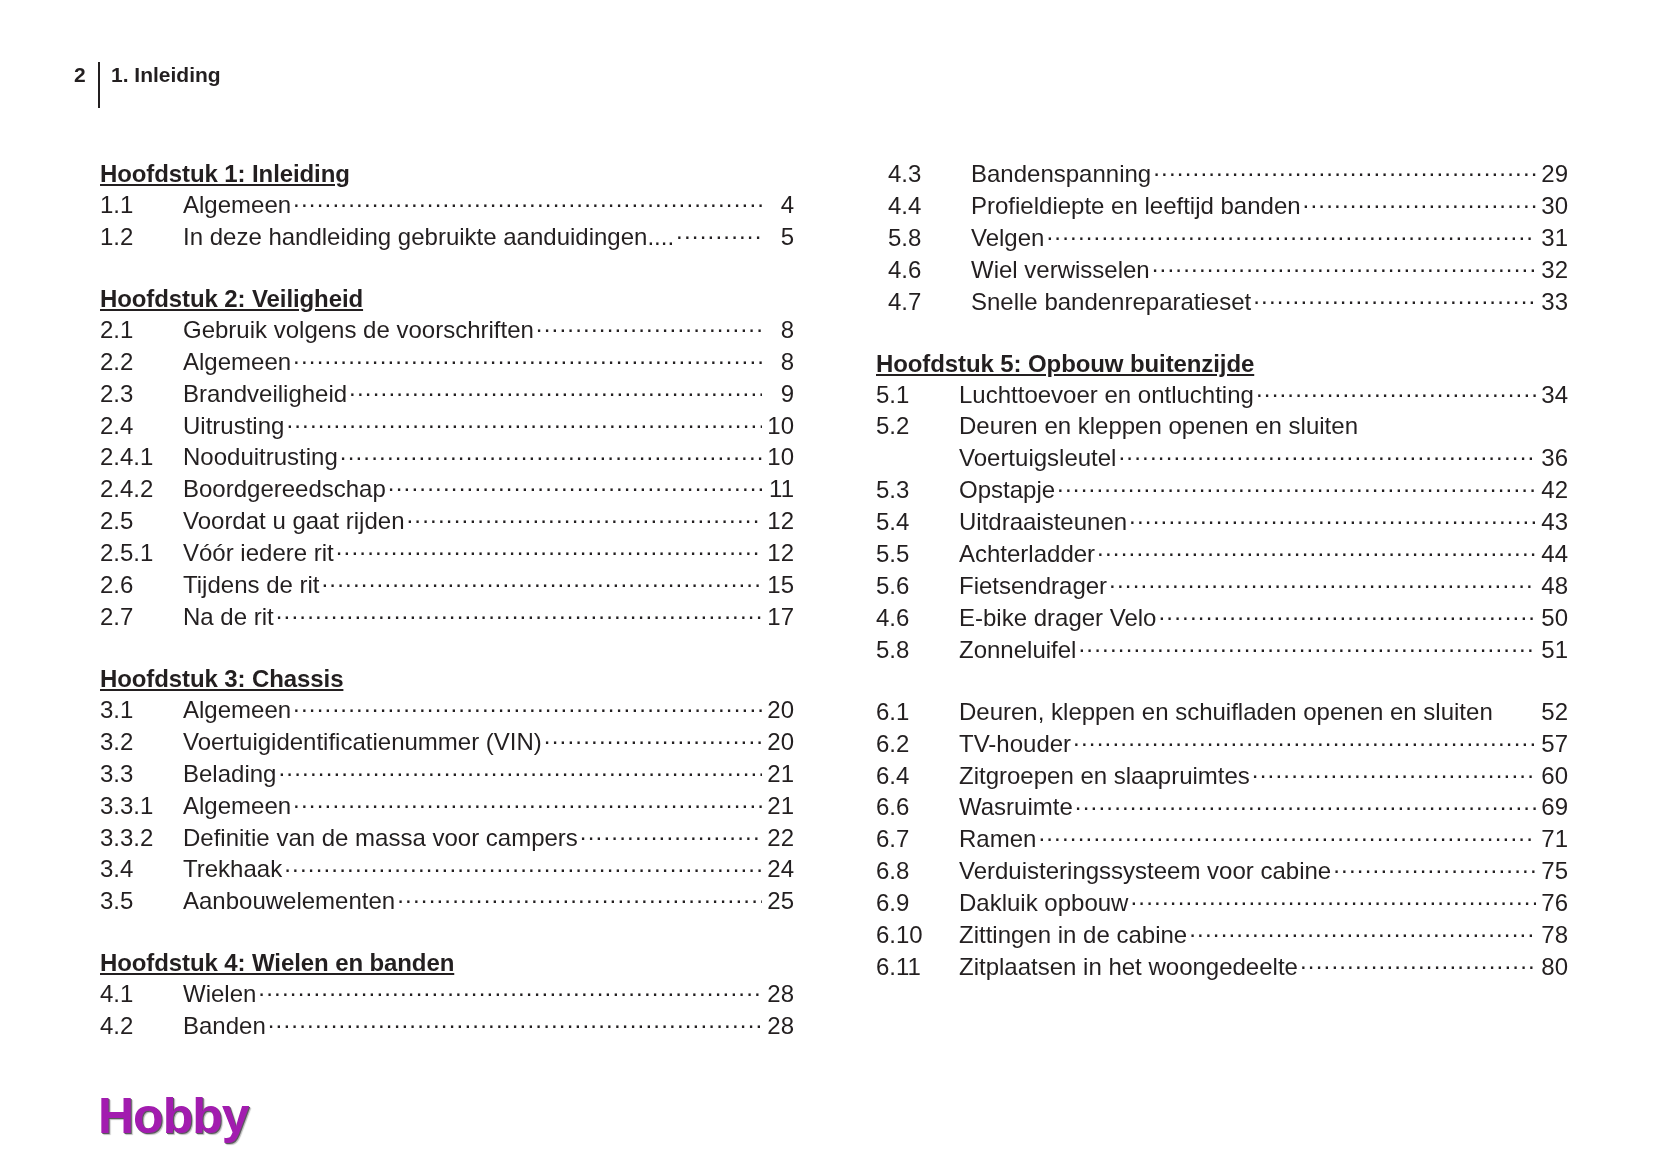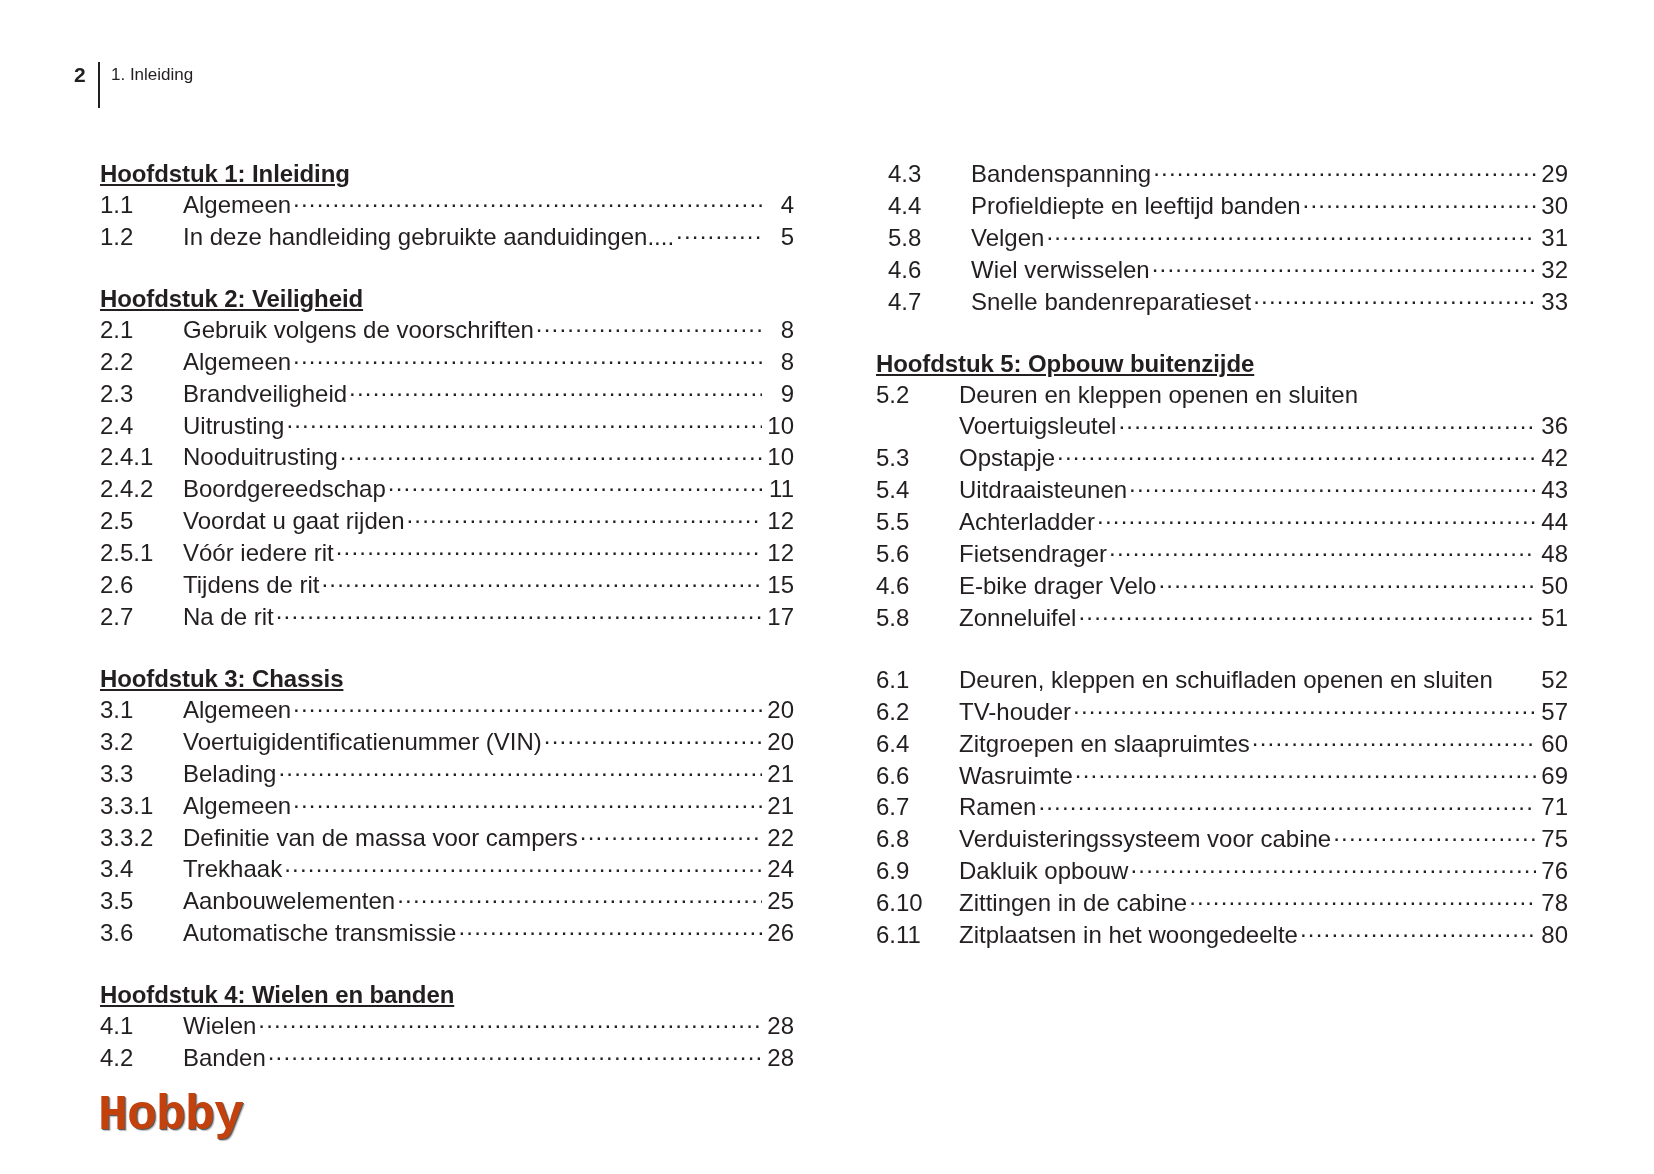--- a/index.html
+++ b/index.html
@@ -31,22 +31,22 @@
       text-align: left;
     }
     .header-rule {
       width: 2px;
       height: 46px;
       background: #231f20;
       margin-left: 4px;
       margin-right: 11px;
     }
     .header-title {
-      font-weight: normal;
-      font-size: 17px;
+      font-weight: bold;
+      font-size: 21px;
       line-height: 25px;
     }
 
     .column {
       position: absolute;
       top: 158px;
     }
     .col-left { left: 100px; width: 694px; }
     .col-right { left: 876px; width: 692px; }
 
@@ -96,25 +96,25 @@
       min-width: 28px;
       text-align: right;
     }
 
     .right-top { margin-bottom: 30px; margin-left: 12px; }
 
     .logo {
       position: absolute;
       left: 98px;
       top: 1088px;
-      font-family: Liberation Mono, monospace;
+      font-family: Liberation Sans, sans-serif;
       font-weight: bold;
       font-size: 50px;
       line-height: 56px;
-      color: #c2410c;
+      color: #a21caf;
       letter-spacing: -1px;
       text-shadow: 1px 1px 0 #5a5a5c, 2px 2px 1px #bdbdbd;
     }
   </style>
 </head>
 <body>
 
 <div class="running-header">
   <span class="page-num">2</span>
   <span class="header-rule"></span>
@@ -237,26 +237,20 @@
         <span class="entry-title">Trekhaak</span>
         <span class="entry-dots"></span>
         <span class="entry-page">24</span>
       </div>
       <div class="toc-entry">
         <span class="entry-num">3.5</span>
         <span class="entry-title">Aanbouwelementen</span>
         <span class="entry-dots"></span>
         <span class="entry-page">25</span>
       </div>
-      <div class="toc-entry">
-        <span class="entry-num">3.6</span>
-        <span class="entry-title">Automatische transmissie</span>
-        <span class="entry-dots"></span>
-        <span class="entry-page">26</span>
-      </div>
     </div>
     <div class="chapter">
       <div class="chapter-title">Hoofdstuk 4: Wielen en banden</div>
       <div class="toc-entry">
         <span class="entry-num">4.1</span>
         <span class="entry-title">Wielen</span>
         <span class="entry-dots"></span>
         <span class="entry-page">28</span>
       </div>
       <div class="toc-entry">
@@ -297,20 +291,26 @@
       <div class="toc-entry">
         <span class="entry-num">4.7</span>
         <span class="entry-title">Snelle bandenreparatieset</span>
         <span class="entry-dots"></span>
         <span class="entry-page">33</span>
       </div>
     </div>
   <div id="right-chapters">
       <div class="chapter">
         <div class="chapter-title">Hoofdstuk 5: Opbouw buitenzijde</div>
+        <div class="toc-entry">
+          <span class="entry-num">5.1</span>
+          <span class="entry-title">Luchttoevoer en ontluchting</span>
+          <span class="entry-dots"></span>
+          <span class="entry-page">34</span>
+        </div>
         <div class="toc-entry">
           <span class="entry-num">5.2</span>
           <span class="entry-title">Deuren en kleppen openen en sluiten</span>
           <span class="entry-dots no-dots"></span>
           <span class="entry-page"></span>
         </div>
         <div class="toc-entry">
           <span class="entry-num"></span>
           <span class="entry-title">Voertuigsleutel</span>
           <span class="entry-dots"></span>

